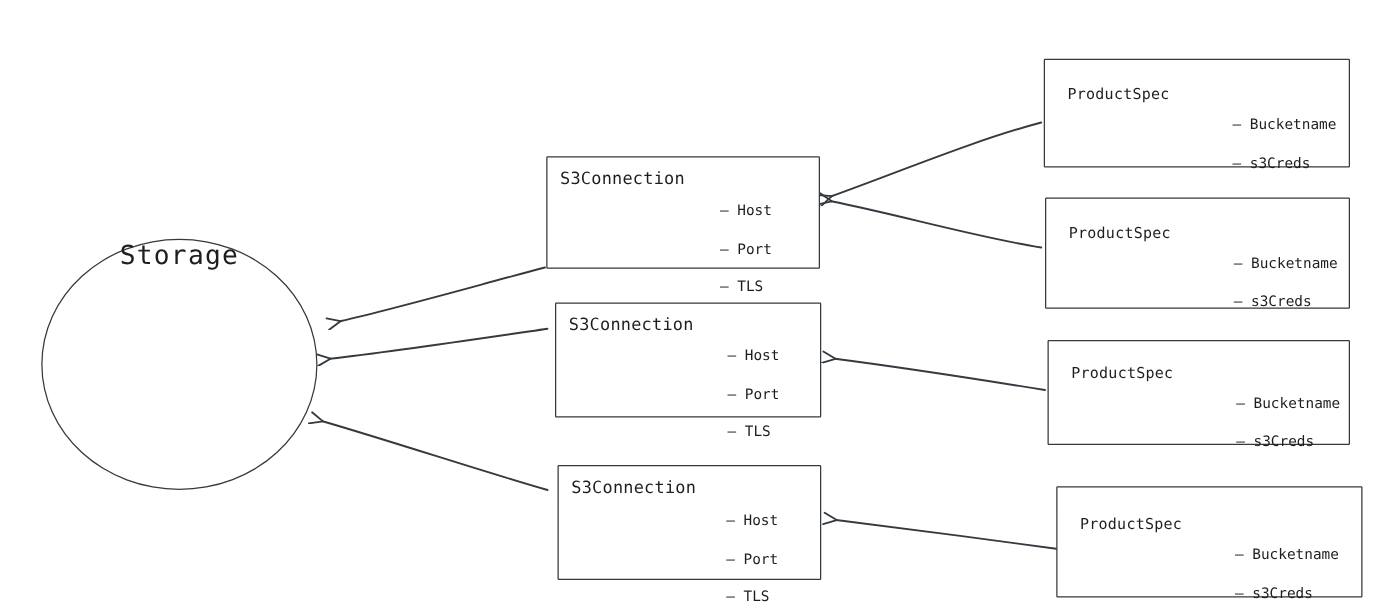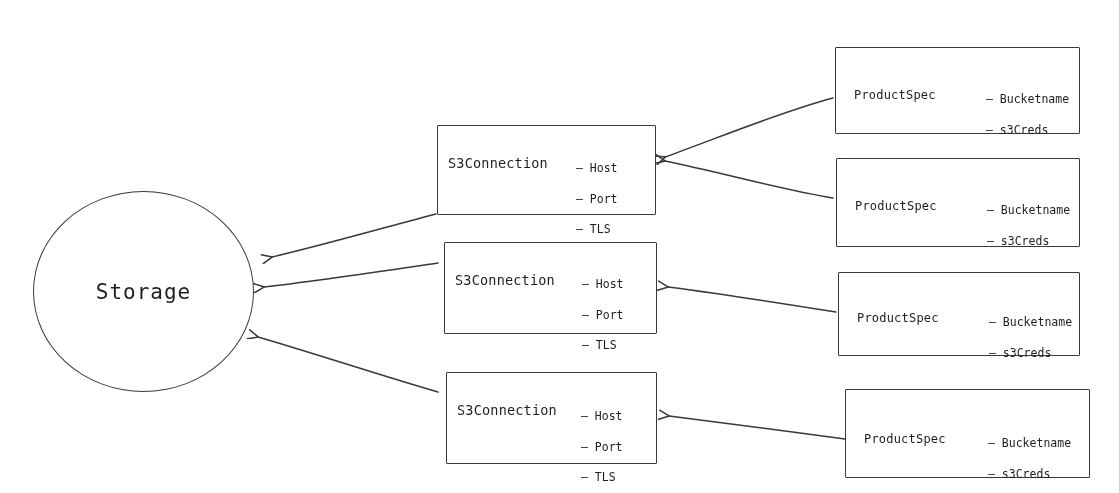--- a/index.html
+++ b/index.html
@@ -32,42 +32,41 @@
     background: #ffffff;
     border-radius: 1px;
   }
   .node-title {
     position: absolute;
     font-family: "DejaVu Sans Mono", monospace;
     font-size: 13.5px;
     color: #1e1e1e;
     letter-spacing: 0.2px;
     white-space: nowrap;
-    margin-top: 20px;
   }
   .node-fields {
     position: absolute;
     font-family: "DejaVu Sans Mono", monospace;
     font-size: 11.5px;
     color: #1e1e1e;
     line-height: 14.5px;
     white-space: nowrap;
   }
   .node-fields div {
     white-space: nowrap;
     margin-top: 16px;
   }
   .circle-node {
     position: absolute;
     box-sizing: border-box;
     border: 1.5px solid #343a40;
     border-radius: 50%;
     background: #ffffff;
     display: flex;
-    align-items: center;
+    align-items: flex-start;
     justify-content: center;
   }
   .circle-label {
     font-family: "DejaVu Sans Mono", monospace;
     font-size: 21px;
     color: #1e1e1e;
     letter-spacing: 1px;
   }
 </style>
 </head>

